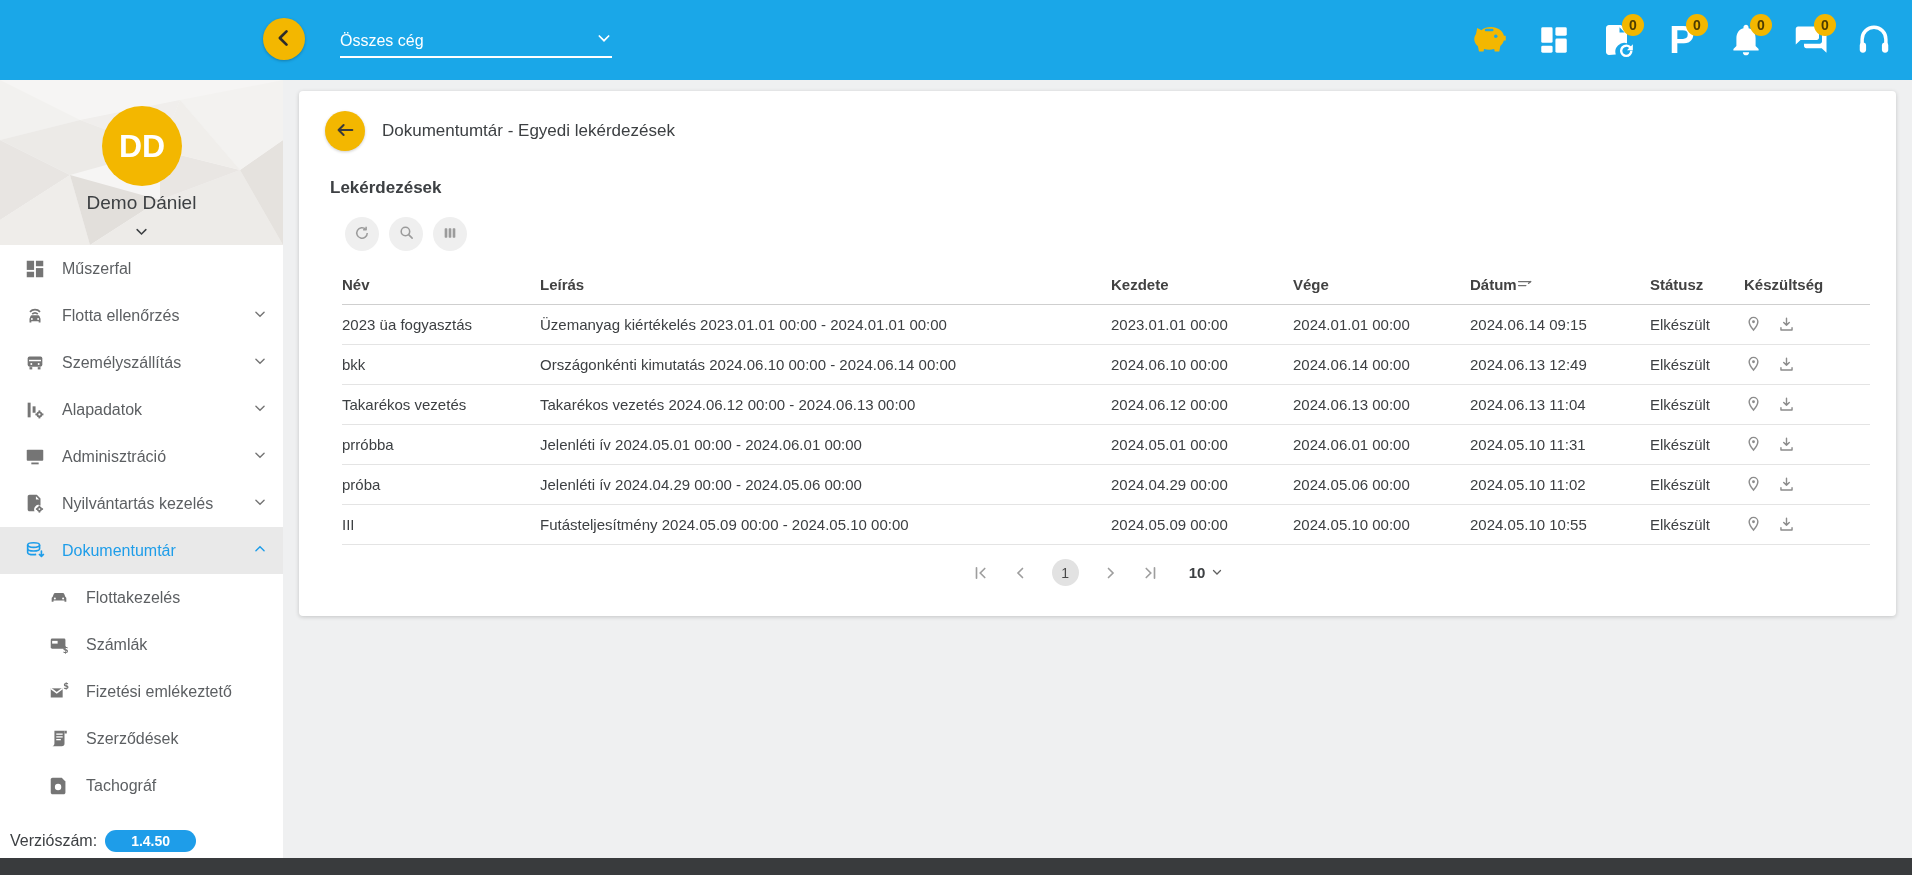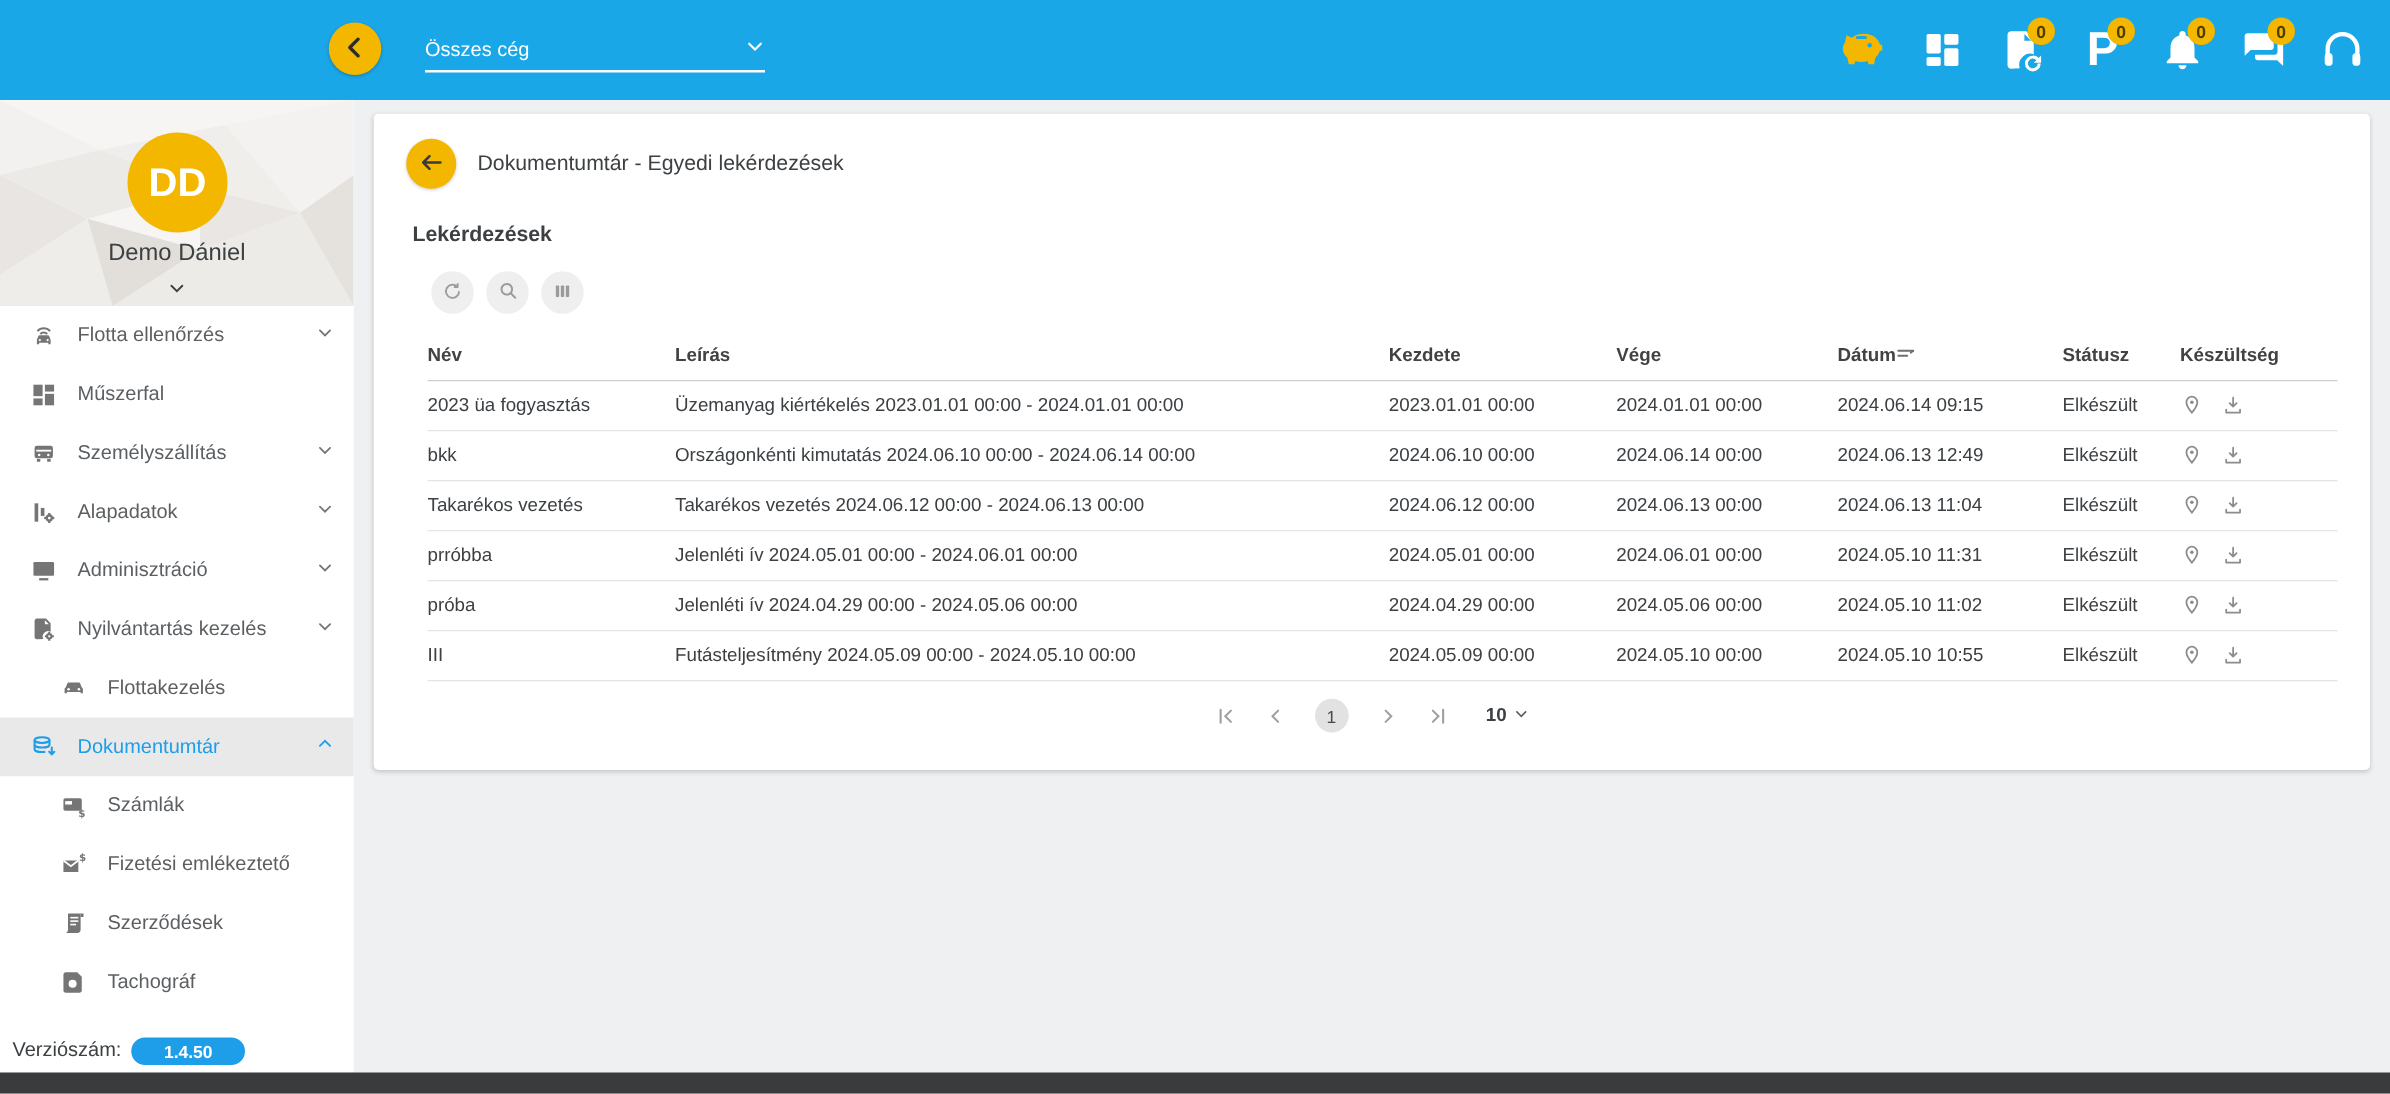--- a/index.html
+++ b/index.html
@@ -164,40 +164,40 @@
       <span>
         <svg width="15" height="15" viewBox="0 0 24 24">
             <path d="M5 9 L12 16 L19 9" fill="none" stroke="#3d4043" stroke-width="2.4" stroke-linecap="round"></path>
           </svg>
       </span>
     </div>
   </div>
 
   <nav class="nav">
     <div class="nav-item">
+      <svg class="mi" width="22" height="22" viewBox="0 0 24 24" fill="#757575">
+          <rect x="3" y="3" width="8" height="10"></rect>
+          <rect x="13" y="3" width="8" height="6"></rect>
+          <rect x="13" y="11" width="8" height="10"></rect>
+          <rect x="3" y="15" width="8" height="6"></rect>
+        </svg>
+      <span class="lbl">Műszerfal</span>
+    </div>
+    <div class="nav-item">
       <svg class="mi" width="22" height="22" viewBox="0 0 24 24" fill="none" stroke="#757575" stroke-width="1.8">
           <path d="M6.5 7.5a7.5 7.5 0 0 1 11 0"></path>
           <path d="M9 10a4 4 0 0 1 6 0"></path>
           <path d="M6 15l1.2-3c.2-.5.7-.8 1.2-.8h7.2c.5 0 1 .3 1.2.8L18 15v4h-2v-1.3H8V19H6v-4z" fill="#757575" stroke="none"></path>
           <circle cx="8.6" cy="15.3" r="1" fill="#fff" stroke="none"></circle>
           <circle cx="15.4" cy="15.3" r="1" fill="#fff" stroke="none"></circle>
         </svg>
       <span class="lbl">Flotta ellenőrzés</span>
       <span><svg width="14" height="14" viewBox="0 0 24 24">
             <path d="M5 9 L12 16 L19 9" fill="none" stroke="#757575" stroke-width="2.4" stroke-linecap="round"></path>
           </svg></span>
-    </div>
-    <div class="nav-item">
-      <svg class="mi" width="22" height="22" viewBox="0 0 24 24" fill="#757575">
-          <rect x="3" y="3" width="8" height="10"></rect>
-          <rect x="13" y="3" width="8" height="6"></rect>
-          <rect x="13" y="11" width="8" height="10"></rect>
-          <rect x="3" y="15" width="8" height="6"></rect>
-        </svg>
-      <span class="lbl">Műszerfal</span>
     </div>
     <div class="nav-item">
       <svg class="mi" width="22" height="22" viewBox="0 0 24 24">
           <rect x="4" y="5" width="16" height="11" rx="2" fill="#757575"></rect>
           <rect x="5.5" y="8.5" width="13" height="1.6" fill="#fff"></rect>
           <circle cx="8" cy="13" r="1.1" fill="#fff"></circle>
           <circle cx="16" cy="13" r="1.1" fill="#fff"></circle>
           <rect x="6" y="16.5" width="3" height="2.5" fill="#757575"></rect>
           <rect x="15" y="16.5" width="3" height="2.5" fill="#757575"></rect>
         </svg>
@@ -240,40 +240,40 @@
           <rect x="15.9" y="19.6" width="1.8" height="1.8"></rect>
           <rect x="13" y="16.6" width="1.8" height="1.8"></rect>
           <rect x="19" y="16.6" width="1.8" height="1.8"></rect>
           <circle cx="16.8" cy="17.5" r="1" fill="#fff"></circle>
         </svg>
       <span class="lbl">Nyilvántartás kezelés</span>
       <span><svg width="14" height="14" viewBox="0 0 24 24">
             <path d="M5 9 L12 16 L19 9" fill="none" stroke="#757575" stroke-width="2.4" stroke-linecap="round"></path>
           </svg></span>
     </div>
-    <div class="nav-item sub">
-      <svg class="mi" width="22" height="22" viewBox="0 0 24 24" fill="#757575">
-          <path d="M5 11l1.3-3.4c.2-.6.8-1 1.4-1h8.6c.6 0 1.2.4 1.4 1L19 11c.6.2 1 .8 1 1.4V16h-2v-1.2H6V16H4v-3.6c0-.6.4-1.2 1-1.4z"></path>
-          <circle cx="7.5" cy="12.5" r="1.1" fill="#fff"></circle>
-          <circle cx="16.5" cy="12.5" r="1.1" fill="#fff"></circle>
-        </svg>
-      <span class="lbl">Flottakezelés</span>
-    </div>
-
     <div class="nav-item active">
       <svg class="mi" width="22" height="22" viewBox="0 0 24 24" fill="none" stroke="#1e9de9" stroke-width="1.8">
           <ellipse cx="10.5" cy="5.5" rx="6.5" ry="2.5"></ellipse>
           <path d="M4 5.5v4c0 1.4 2.9 2.5 6.5 2.5S17 10.9 17 9.5v-4"></path>
           <path d="M4 9.5v4c0 1.4 2.9 2.5 6.5 2.5 1 0 2-.1 2.8-.3"></path>
           <path d="M19 12v6M19 18l-2.2-2.2M19 18l2.2-2.2" stroke-linecap="round"></path>
         </svg>
       <span class="lbl">Dokumentumtár</span>
       <span><svg width="14" height="14" viewBox="0 0 24 24">
             <path d="M5 15 L12 8 L19 15" fill="none" stroke="#1e9de9" stroke-width="2.4" stroke-linecap="round"></path>
           </svg></span>
+    </div>
+
+    <div class="nav-item sub">
+      <svg class="mi" width="22" height="22" viewBox="0 0 24 24" fill="#757575">
+          <path d="M5 11l1.3-3.4c.2-.6.8-1 1.4-1h8.6c.6 0 1.2.4 1.4 1L19 11c.6.2 1 .8 1 1.4V16h-2v-1.2H6V16H4v-3.6c0-.6.4-1.2 1-1.4z"></path>
+          <circle cx="7.5" cy="12.5" r="1.1" fill="#fff"></circle>
+          <circle cx="16.5" cy="12.5" r="1.1" fill="#fff"></circle>
+        </svg>
+      <span class="lbl">Flottakezelés</span>
     </div>
     <div class="nav-item sub">
       <svg class="mi" width="22" height="22" viewBox="0 0 24 24">
           <rect x="3" y="5" width="16" height="11" rx="1.5" fill="#757575"></rect>
           <rect x="4.5" y="7.5" width="6" height="3" fill="#fff"></rect>
           <text x="16" y="21" font-size="9" font-weight="bold" fill="#757575" font-family="DejaVu Sans, sans-serif">$</text>
         </svg>
       <span class="lbl">Számlák</span>
     </div>
     <div class="nav-item sub">

